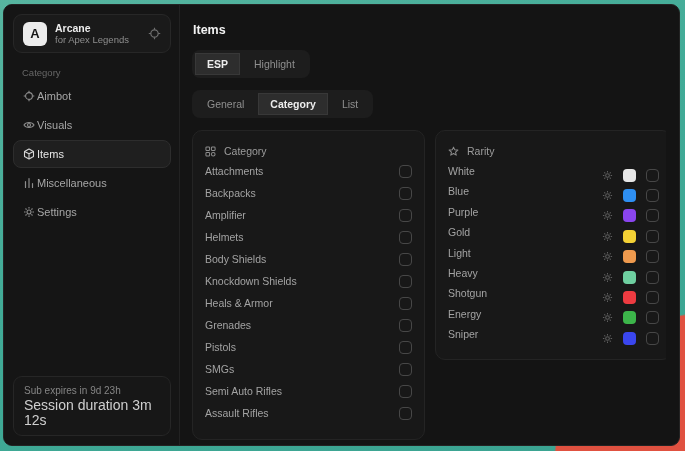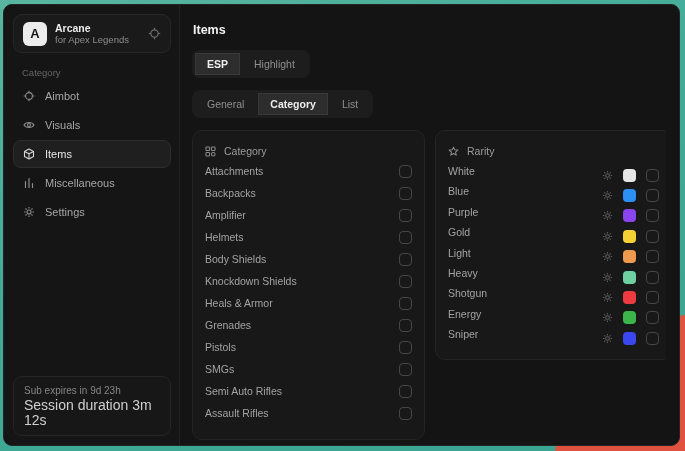--- a/index.html
+++ b/index.html
@@ -30,21 +30,21 @@
     width:24px; height:24px; border-radius:6px; background:#ececec;
     color:#161616; font-weight:bold; font-size:13px;
     display:grid; place-items:center; flex:0 0 24px;
   }
   .brand-name { font-size:10.5px; font-weight:bold; color:#ececec; line-height:12px; }
   .brand-sub  { font-size:9.5px; color:#8e8e8e; line-height:12px; }
   .brand-target { margin-left:auto; color:#6f6f6f; display:flex; }
   .section-label { margin:14px 0 4px 9px; font-size:9.5px; color:#676767; }
   .nav { display:flex; flex-direction:column; gap:1px; }
   .nav-item {
-    height:28px; display:flex; align-items:center; gap:10px; padding:0 9px;
+    height:28px; display:flex; align-items:center; gap:2px; padding:0 9px;
     border-radius:8px; border:1px solid transparent;
     color:#a6a6a6; font-size:11px; cursor:default;
   }
   .nav-item .nicon { display:flex; color:#8d8d8d; }
   .nav-item.selected { background:#1f1f1f; border-color:#2d2d2d; color:#e6e6e6; }
   .nav-item.selected .nicon { color:#d6d6d6; }
   .side-spacer { flex:1; }
   .session-card {
     border:1px solid #262626; border-radius:9px; background:#171717;
     padding:6px 10px 7px 10px;

